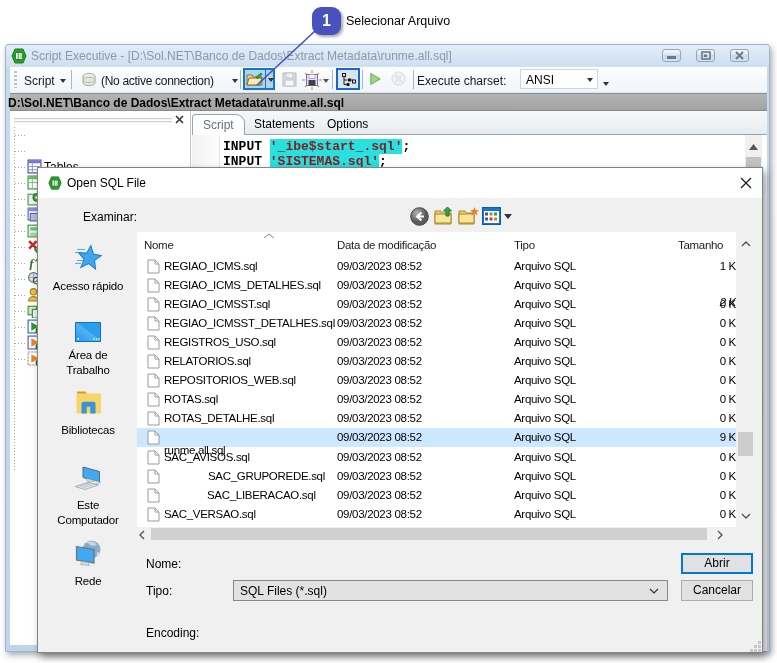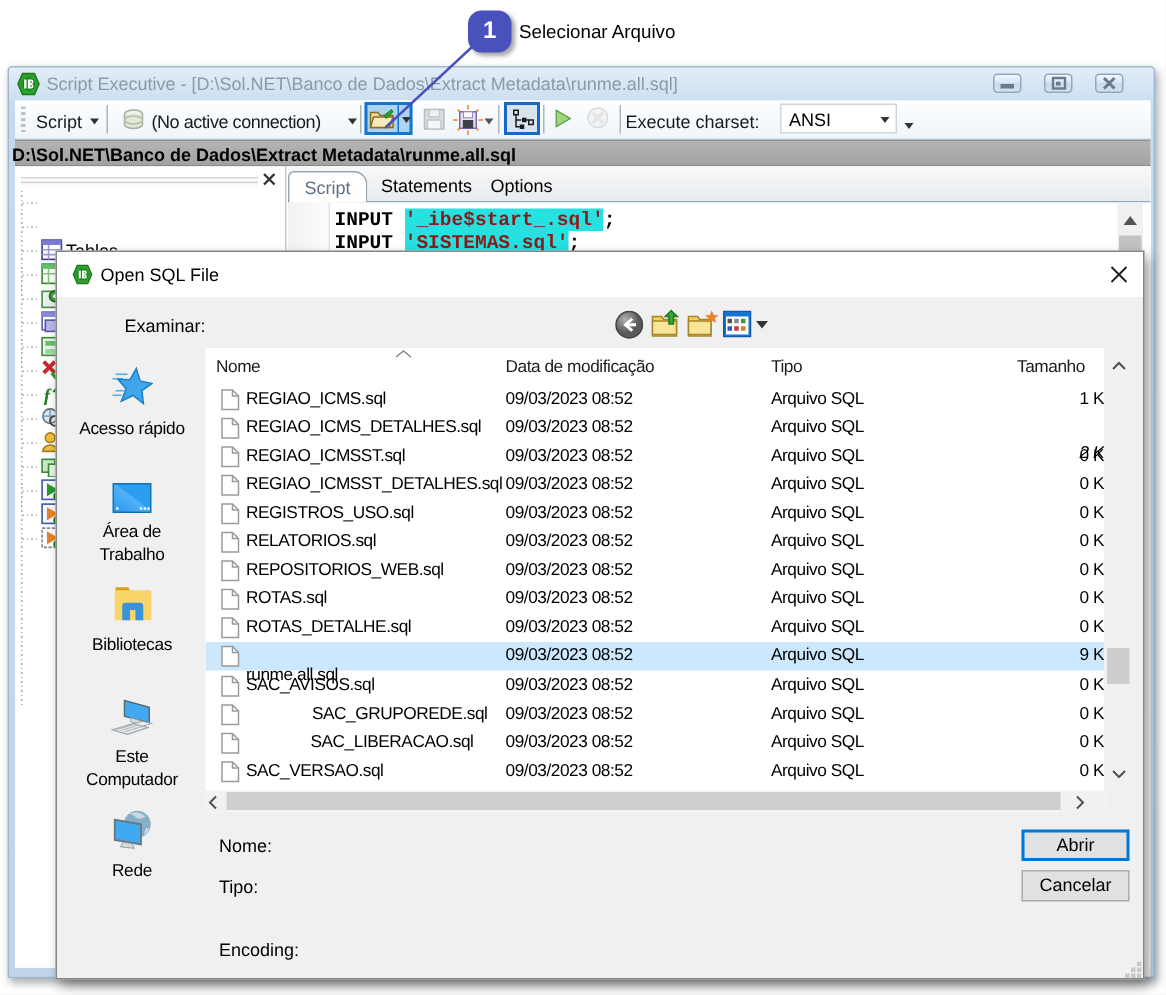--- a/index.html
+++ b/index.html
@@ -592,20 +592,26 @@
   <svg class="abs" style="left:101px;top:362px;" width="6" height="10">
       <path d="M5 1 l-4 4 l4 4" fill="none" stroke="#505050" stroke-width="1.3"></path>
     </svg>
   <svg class="abs" style="left:679px;top:362px;" width="6" height="10">
       <path d="M1 1 l4 4 l-4 4" fill="none" stroke="#505050" stroke-width="1.3"></path>
     </svg>
 
   <div class="abs lbl" style="left:108px;top:389px;">Nome:</div>
   <div class="abs btn" style="left:643px;top:385px;width:72px;height:21px;border:2px solid #0078d7;line-height:17px;">Abrir</div>
   <div class="abs lbl" style="left:108px;top:416px;">Tipo:</div>
+  <div class="abs combo" style="left:195px;top:412px;width:435px;height:21px;background:#e2e2e2;">
+    <div class="abs" style="left:6px;top:3px;">SQL Files (*.sql)</div>
+    <svg class="abs" style="left:415px;top:7px;" width="10" height="7">
+        <path d="M1 1 l4 4 l4 -4" fill="none" stroke="#333" stroke-width="1.2"></path>
+      </svg>
+  </div>
   <div class="abs btn" style="left:643px;top:412px;width:72px;height:21px;line-height:19px;">Cancelar</div>
   <div class="abs lbl" style="left:108px;top:458px;">Encoding:</div>
   <svg class="abs" style="left:712px;top:473px;" width="11" height="11">
     <g fill="#c8c8c8">
         <rect x="8" y="0" width="3" height="3"></rect>
         <rect x="4" y="4" width="3" height="3"></rect>
         <rect x="8" y="4" width="3" height="3"></rect>
         <rect x="0" y="8" width="3" height="3"></rect>
         <rect x="4" y="8" width="3" height="3"></rect>
         <rect x="8" y="8" width="3" height="3"></rect>

